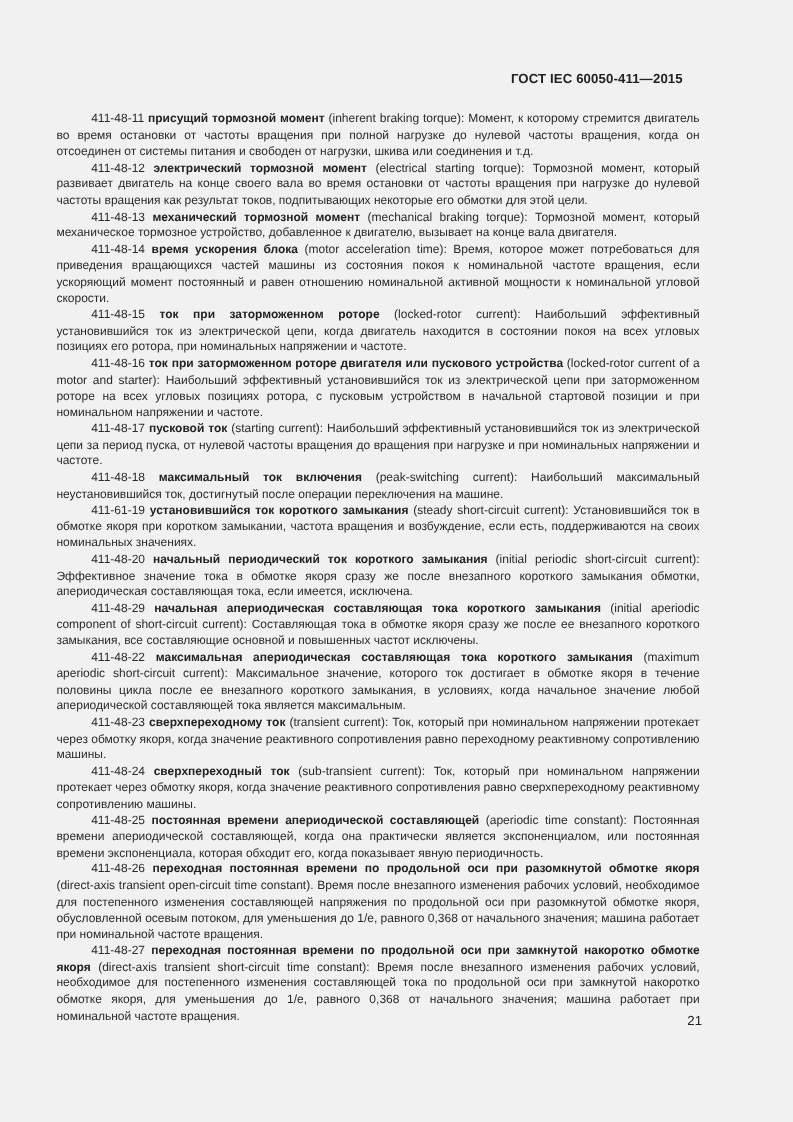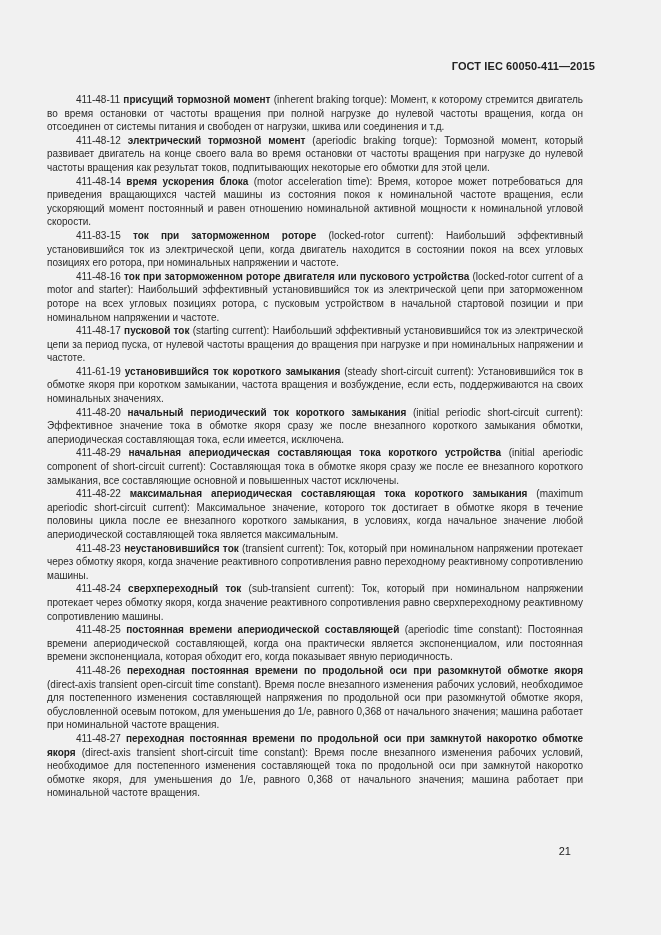--- a/index.html
+++ b/index.html
@@ -2,51 +2,53 @@
 <html><head>
 <meta charset="utf-8">
 <style>
   html, body { margin:0; padding:0; }
   body {
     width:661px; height:935px; background:#f1f1f1; overflow:hidden;
     font-family:"Liberation Sans", sans-serif; color:#2a2a2a;
   }
   .page { position:relative; width:661px; height:935px; }
   .header {
-    position:absolute; top:60px; right:66px;
+    position:absolute; top:60px; right:92px;
     font-size:11px; font-weight:bold; color:#222; letter-spacing:0.1px;
   }
   .content {
     position:absolute; top:93px; left:47px; width:536px;
     font-size:10px; line-height:13.6px; text-align:justify;
   }
   .entry { margin:0; text-indent:29px; }
   .entry b { font-weight:bold; color:#222; }
   .pagenum {
-    position:absolute; top:845px; right:90px; font-size:11px; color:#222;text-align:right;
+    position:absolute; top:845px; right:76px; font-size:11px; color:#222;text-align:right;
   }
 </style>
 </head>
 <body>
 
 <div class="page">
   <div class="header">ГОСТ IEC 60050-411—2015</div>
 
   <div class="content">
     <p class="entry"><span>411-48-11</span> <b>присущий тормозной момент</b> <span>(inherent braking torque)</span><span>: Момент, к которому стремится двигатель во время остановки от частоты вращения при полной нагрузке до нулевой частоты вращения, когда он отсоединен от системы питания и свободен от нагрузки, шкива или соединения и т.д.</span></p>
-    <p class="entry"><span>411-48-12</span> <b>электрический тормозной момент</b> <span>(aperiodic braking torque)</span><span>: Тормозной момент, который развивает двигатель на конце своего вала во время остановки от частоты вращения при нагрузке до нулевой частоты вращения как результат токов, подпитывающих некоторые его обмотки для этой цели.</span></p>
+    <p class="entry"><span>411-48-12</span> <b>электрический тормозной момент</b> <span>(electrical starting torque)</span><span>: Тормозной момент, который развивает двигатель на конце своего вала во время остановки от частоты вращения при нагрузке до нулевой частоты вращения как результат токов, подпитывающих некоторые его обмотки для этой цели.</span></p>
+    <p class="entry"><span>411-48-13</span> <b>механический тормозной момент</b> <span>(mechanical braking torque)</span><span>: Тормозной момент, который механическое тормозное устройство, добавленное к двигателю, вызывает на конце вала двигателя.</span></p>
     <p class="entry"><span>411-48-14</span>  <b>время ускорения блока</b> <span>(motor acceleration time)</span><span>: Время, которое может потребоваться для приведения вращающихся частей машины из состояния покоя к номинальной частоте вращения, если ускоряющий момент постоянный и равен отношению номинальной активной мощности к номинальной угловой скорости.</span></p>
-    <p class="entry"><span>411-83-15</span> <b>ток при заторможенном роторе</b> <span>(locked-rotor current)</span><span>: Наибольший эффективный установившийся ток из электрической цепи, когда двигатель находится в состоянии покоя на всех угловых позициях его ротора, при номинальных напряжении и частоте.</span></p>
+    <p class="entry"><span>411-48-15</span> <b>ток при заторможенном роторе</b> <span>(locked-rotor current)</span><span>: Наибольший эффективный установившийся ток из электрической цепи, когда двигатель находится в состоянии покоя на всех угловых позициях его ротора, при номинальных напряжении и частоте.</span></p>
     <p class="entry"><span>411-48-16</span> <b>ток при заторможенном роторе двигателя или пускового устройства</b> <span>(locked-rotor current of a motor and starter)</span><span>: Наибольший эффективный установившийся ток из электрической цепи при заторможенном роторе на всех угловых позициях ротора, с пусковым устройством в начальной стартовой позиции и при номинальном напряжении и частоте.</span></p>
     <p class="entry"><span>411-48-17</span> <b>пусковой ток</b> <span>(starting current)</span><span>:  Наибольший эффективный установившийся ток из электрической цепи за период пуска, от нулевой частоты вращения до вращения при нагрузке и при номинальных напряжении и частоте.</span></p>
+    <p class="entry"><span>411-48-18</span> <b>максимальный ток включения</b> <span>(peak-switching current)</span><span>: Наибольший максимальный неустановившийся ток, достигнутый после операции переключения на машине.</span></p>
     <p class="entry"><span>411-61-19</span>  <b>установившийся ток короткого замыкания</b> <span>(steady short-circuit current)</span><span>: Установившийся ток в обмотке якоря при коротком замыкании, частота вращения и возбуждение, если есть, поддерживаются на своих номинальных значениях.</span></p>
     <p class="entry"><span>411-48-20</span> <b>начальный периодический ток короткого замыкания</b> <span>(initial periodic short-circuit current)</span><span>: Эффективное значение тока в обмотке якоря сразу же после внезапного короткого замыкания обмотки, апериодическая составляющая тока, если имеется, исключена.</span></p>
-    <p class="entry"><span>411-48-29</span> <b>начальная апериодическая составляющая тока короткого устройства</b> <span>(initial aperiodic component of short-circuit current)</span><span>: Составляющая тока в обмотке якоря сразу же после ее внезапного короткого замыкания, все составляющие основной и повышенных частот исключены.</span></p>
+    <p class="entry"><span>411-48-29</span> <b>начальная апериодическая составляющая тока короткого замыкания</b> <span>(initial aperiodic component of short-circuit current)</span><span>: Составляющая тока в обмотке якоря сразу же после ее внезапного короткого замыкания, все составляющие основной и повышенных частот исключены.</span></p>
     <p class="entry"><span>411-48-22</span> <b>максимальная апериодическая составляющая тока короткого замыкания</b> <span>(maximum aperiodic short-circuit current)</span><span>: Максимальное значение, которого ток достигает в обмотке якоря в течение половины цикла после ее внезапного короткого замыкания, в условиях, когда начальное значение любой апериодической составляющей тока является максимальным.</span></p>
-    <p class="entry"><span>411-48-23</span> <b>неустановившийся ток</b> <span>(transient current)</span><span>: Ток, который при номинальном напряжении протекает через обмотку якоря, когда значение реактивного сопротивления равно переходному реактивному сопротивлению машины.</span></p>
+    <p class="entry"><span>411-48-23</span> <b>сверхпереходному ток</b> <span>(transient current)</span><span>: Ток, который при номинальном напряжении протекает через обмотку якоря, когда значение реактивного сопротивления равно переходному реактивному сопротивлению машины.</span></p>
     <p class="entry"><span>411-48-24</span> <b>сверхпереходный ток</b> <span>(sub-transient current)</span><span>: Ток, который при номинальном напряжении протекает через обмотку якоря, когда значение реактивного сопротивления равно сверхпереходному реактивному сопротивлению машины.</span></p>
     <p class="entry"><span>411-48-25</span> <b>постоянная времени апериодической составляющей</b> <span>(aperiodic time constant)</span><span>: Постоянная времени апериодической составляющей, когда она практически является экспоненциалом, или постоянная времени экспоненциала, которая обходит его, когда показывает явную периодичность.</span></p>
     <p class="entry"><span>411-48-26</span> <b>переходная постоянная времени по продольной оси при разомкнутой обмотке якоря</b> <span>(direct-axis transient open-circuit time constant)</span><span>. Время после внезапного изменения рабочих условий, необходимое для постепенного изменения составляющей напряжения по продольной оси при разомкнутой обмотке якоря, обусловленной осевым потоком, для уменьшения до 1/е, равного 0,368 от начального значения; машина работает при номинальной частоте вращения.</span></p>
     <p class="entry"><span>411-48-27</span> <b>переходная постоянная времени по продольной оси при замкнутой накоротко обмотке якоря</b> <span>(direct-axis transient short-circuit time constant)</span><span>: Время после внезапного изменения рабочих условий, необходимое для постепенного изменения составляющей тока по продольной оси при замкнутой накоротко обмотке якоря, для уменьшения до 1/е, равного 0,368 от начального значения; машина работает при номинальной частоте вращения.</span></p>
   </div>
 
   <div class="pagenum">21</div>
 </div>
 
 </body></html>

